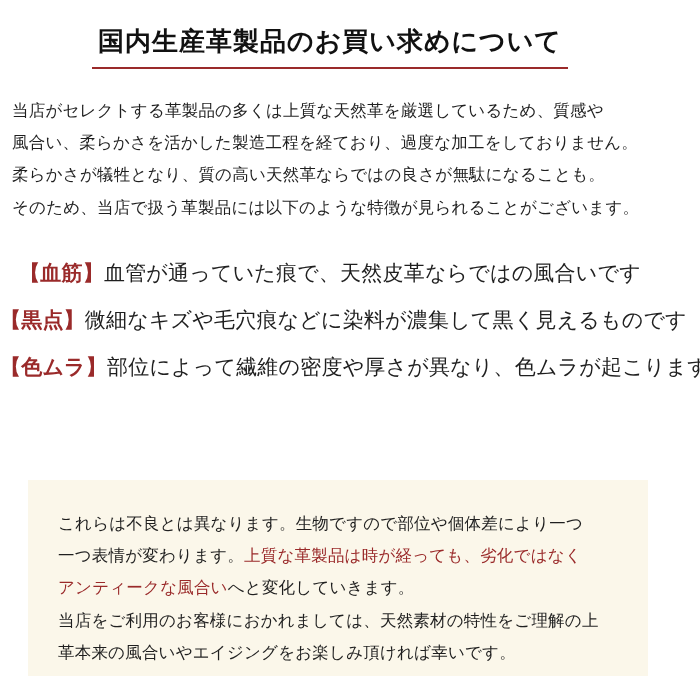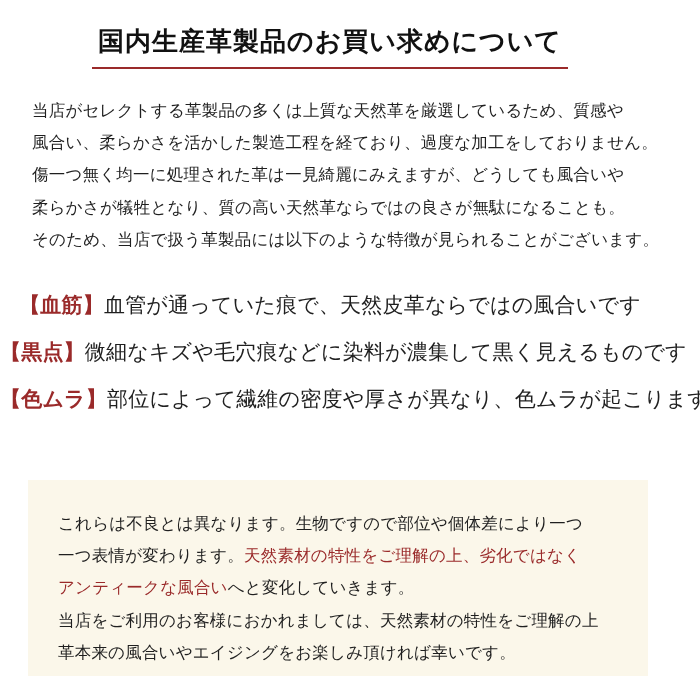--- a/index.html
+++ b/index.html
@@ -31,21 +31,21 @@
     font-size: 26px;
     font-weight: bold;
     letter-spacing: 1px;
     color: #111111;
     padding: 0 6px 8px 6px;
     border-bottom: 2px solid #9a2a2a;
   }
 
   
   .intro {
-    margin: 26px 28px 0 32px;
+    margin: 26px 28px 0 12px;
     font-size: 16.5px;
     line-height: 1.95;
     color: #1f1f1f;
     letter-spacing: 0.2px;
   }
   .intro .line {
     white-space: nowrap;
   }
 
   
@@ -92,21 +92,20 @@
 
 <div class="page">
 
   <div class="title-wrap">
     <div class="title">国内生産革製品のお買い求めについて</div>
   </div>
 
   <div class="intro">
     <div class="line">当店がセレクトする革製品の多くは上質な天然革を厳選しているため、質感や</div>
     <div class="line">風合い、柔らかさを活かした製造工程を経ており、過度な加工をしておりません。</div>
-    <div class="line">傷一つ無く均一に処理された革は一見綺麗にみえますが、どうしても風合いや</div>
     <div class="line">柔らかさが犠牲となり、質の高い天然革ならではの良さが無駄になることも。</div>
     <div class="line">そのため、当店で扱う革製品には以下のような特徴が見られることがございます。</div>
   </div>
 
   <div class="features">
     <div class="feature-row">
       <span class="tag">【血筋】</span><span>血管が通っていた痕で、天然皮革ならではの風合いです</span>
     </div>
     <div class="feature-row">
       <span class="tag">【黒点】</span><span>微細なキズや毛穴痕などに染料が濃集して黒く見えるものです</span>
@@ -114,21 +113,21 @@
     <div class="feature-row">
       <span class="tag">【色ムラ】</span><span>部位によって繊維の密度や厚さが異なり、色ムラが起こります</span>
     </div>
   </div>
 
   <div class="note-box">
     <div class="note-line">
       <span>これらは不良とは異なります。生物ですので部位や個体差により一つ</span>
     </div>
     <div class="note-line">
-      <span>一つ表情が変わります。</span><span class="hl">天然素材の特性をご理解の上、</span><span class="hl">劣化ではなく</span>
+      <span>一つ表情が変わります。</span><span class="hl">上質な革製品は時が経っても、</span><span class="hl">劣化ではなく</span>
     </div>
     <div class="note-line">
       <span class="hl">アンティークな風合い</span><span>へと変化していきます。</span>
     </div>
     <div class="note-line">当店をご利用のお客様におかれましては、天然素材の特性をご理解の上</div>
     <div class="note-line">革本来の風合いやエイジングをお楽しみ頂ければ幸いです。</div>
   </div>
 
 </div>
 

